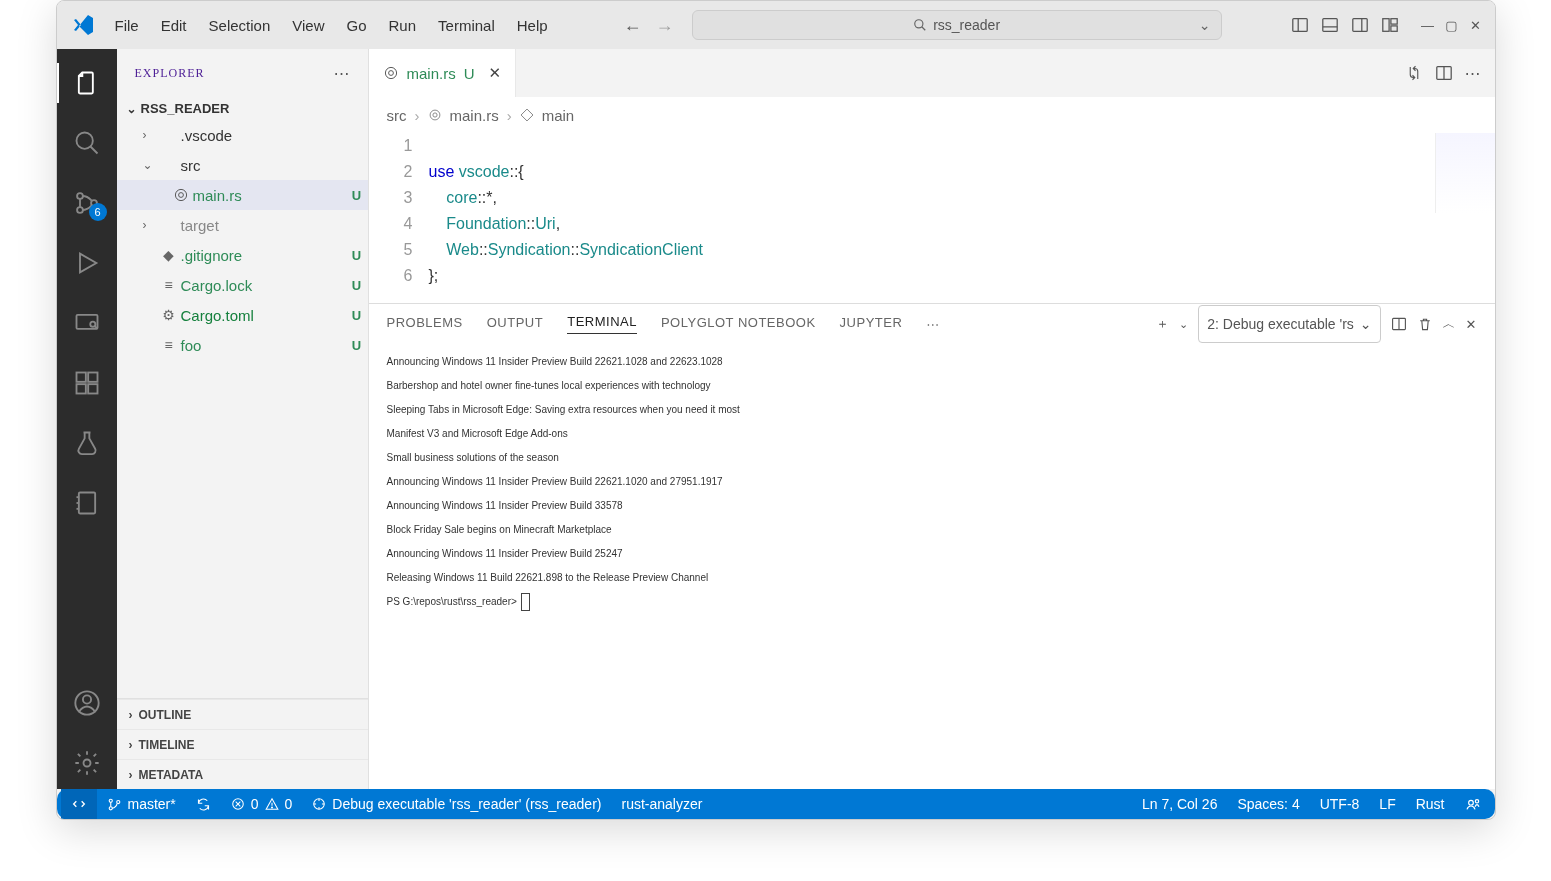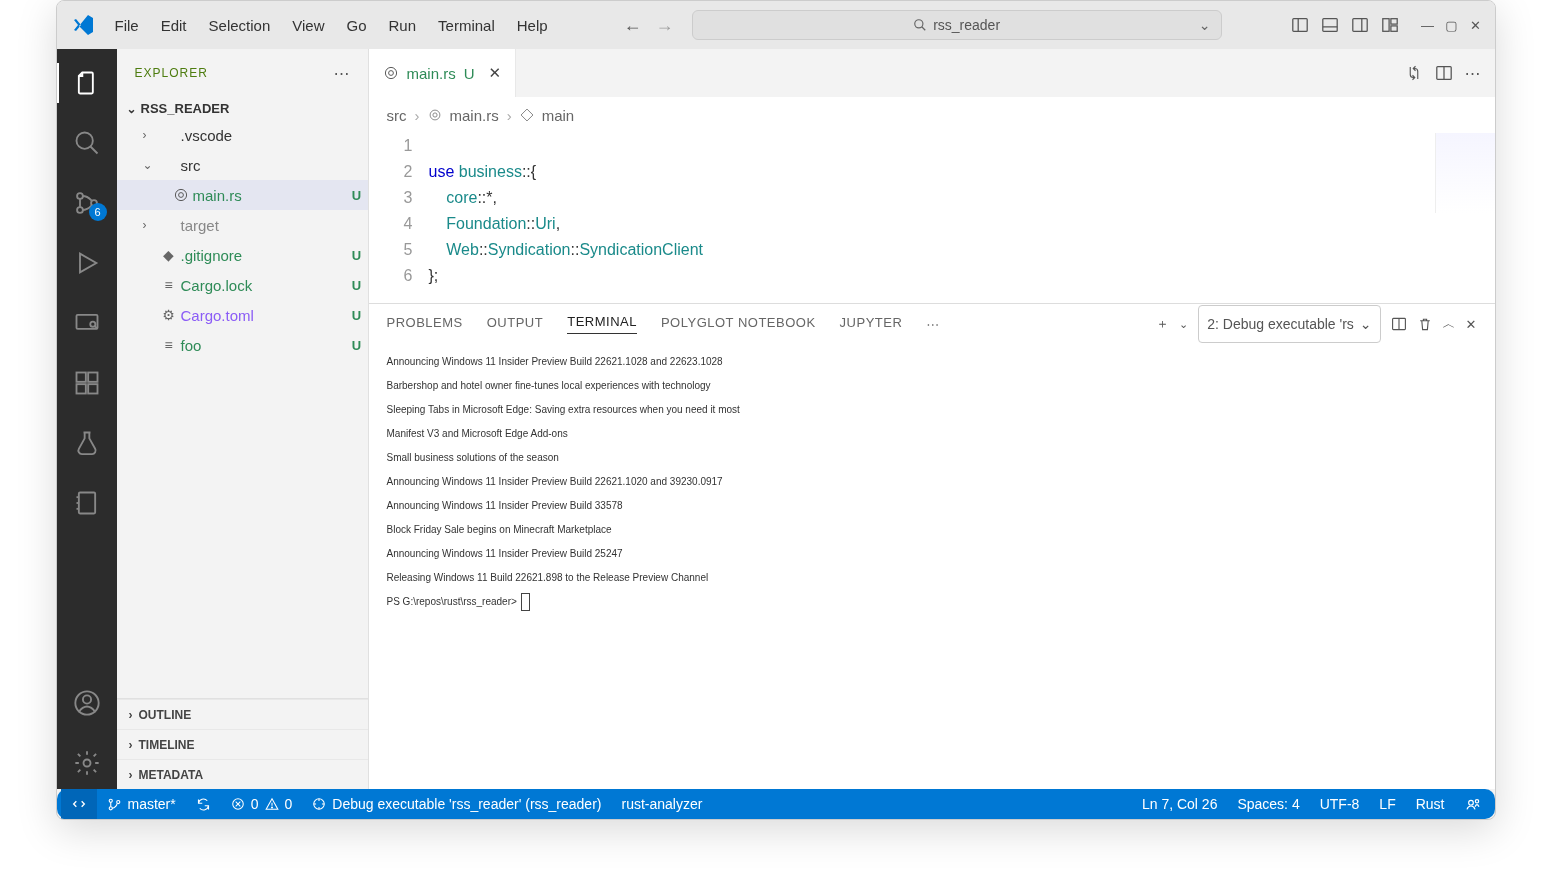--- a/index.html
+++ b/index.html
@@ -25,21 +25,21 @@
   .body { flex:1; display:flex; min-height:0;}
   .activity-bar { width:60px; background:#2c2c2c; display:flex; flex-direction:column; align-items:center; padding-top:8px; gap:8px;}
   .act-item{width:60px;height:52px;display:flex;align-items:center;justify-content:center;color:#888;cursor:pointer;position:relative;}
   .act-item.active{color:#fff;}
   .act-item.active::before{content:"";position:absolute;left:0;top:6px;bottom:6px;width:2px;background:#fff;}
   .act-spacer{flex:1;}
   .badge{position:absolute; bottom:8px; right:10px; background:#0078d4; color:#fff; font-size:11px; border-radius:50%; width:18px;height:18px;display:flex;align-items:center;justify-content:center;}
 
   .sidebar{width:252px;background:#f3f3f3;display:flex;flex-direction:column;border-right:1px solid #e0e0e0;}
   .sidebar-header{height:48px;display:flex;align-items:center;justify-content:space-between;padding:0 18px;}
-  .sidebar-title{font-size:12px;letter-spacing:1px;color:#4d7c0f;}
+  .sidebar-title{font-size:12px;letter-spacing:1px;color:#4c1d95;font-family:Liberation Serif, serif;}
   .sidebar-dots{color:#555;cursor:pointer;}
   .tree{flex:1;overflow:auto;font-size:15px;color:#333;}
   .tree-section{padding:4px 10px;font-weight:700;font-size:13px;color:#333;display:flex;align-items:center;gap:4px;cursor:pointer;}
   .tree-row{display:flex;align-items:center;height:30px;padding-left:18px;cursor:pointer;position:relative;}
   .tree-row .chev{width:16px;color:#666;font-size:12px;}
   .tree-row .ficon{width:20px;display:flex;align-items:center;justify-content:center;color:#666;font-size:14px;}
   .tree-row .label{flex:1; padding-left:2px;}
   .tree-row .status{width:22px;text-align:center;color:#2e8b57;font-weight:600;font-size:13px;}
   .tree-row.indent1{padding-left:26px;}
   .tree-row.indent2{padding-left:38px;}
@@ -275,21 +275,21 @@
         </div>
         <div class="tree-row indent1">
           <span class="chev"></span>
           <span class="ficon">≡</span>
           <span class="label" style="color:#2e8b57">Cargo.lock</span>
           <span class="status">U</span>
         </div>
         <div class="tree-row indent1">
           <span class="chev"></span>
           <span class="ficon">⚙</span>
-          <span class="label" style="color:#8b5cf6">Cargo.toml</span>
+          <span class="label" style="color:#15803d">Cargo.toml</span>
           <span class="status">U</span>
         </div>
         <div class="tree-row indent1">
           <span class="chev"></span>
           <span class="ficon">≡</span>
           <span class="label" style="color:#2e8b57">foo</span>
           <span class="status">U</span>
         </div>
       </div>
       <div class="side-bottom">
@@ -359,21 +359,21 @@
       <div class="code-area" style="height:170px;">
         <div class="gutter">
           <div>1</div>
             <div>2</div>
             <div>3</div>
           <div>4</div>
             <div>5</div>
             <div>6</div>
         </div>
         <div class="code">
-<span class="kw">use </span><span class="ty">business</span><span class="pn">::{</span>
+<span class="kw">use </span><span class="ty">vscode</span><span class="pn">::{</span>
 <span class="ty">    core</span><span class="pn">::*,</span>
 <span class="ty">    Foundation</span><span class="pn">::</span><span class="ty">Uri</span><span class="pn">,</span>
 <span class="ty">    Web</span><span class="pn">::</span><span class="ty">Syndication</span><span class="pn">::</span><span class="ty">SyndicationClient</span>
 <span class="pn">};</span>
 <span></span></div>
         <div class="minimap"></div>
       </div>
 
       <div class="panel">
         <div class="panel-tabs">
@@ -405,21 +405,21 @@
             <span>︿</span>
             <span>✕</span>
           </div>
         </div>
         <div class="terminal">
           <div>Announcing Windows 11 Insider Preview Build 22621.1028 and 22623.1028</div>
           <div>Barbershop and hotel owner fine-tunes local experiences with technology</div>
           <div>Sleeping Tabs in Microsoft Edge: Saving extra resources when you need it most</div>
           <div>Manifest V3 and Microsoft Edge Add-ons</div>
           <div>Small business solutions of the season</div>
-          <div>Announcing Windows 11 Insider Preview Build 22621.1020 and 39230.0917</div>
+          <div>Announcing Windows 11 Insider Preview Build 22621.1020 and 27951.1917</div>
           <div>Announcing Windows 11 Insider Preview Build 33578</div>
           <div>Block Friday Sale begins on Minecraft Marketplace</div>
           <div>Announcing Windows 11 Insider Preview Build 25247</div>
           <div>Releasing Windows 11 Build 22621.898 to the Release Preview Channel</div>
           <div><span class="prompt">PS G:\repos\rust\rss_reader&gt;</span><span class="cursor-block"></span></div>
         </div>
       </div>
     </div>
   </div>
 

